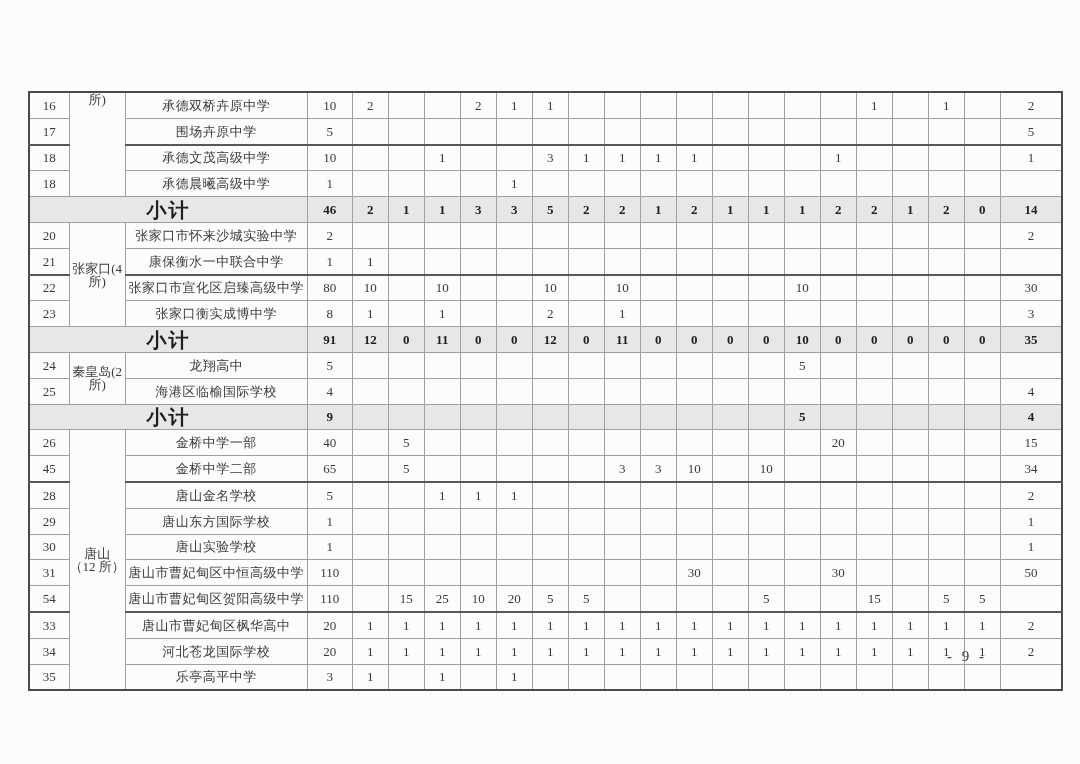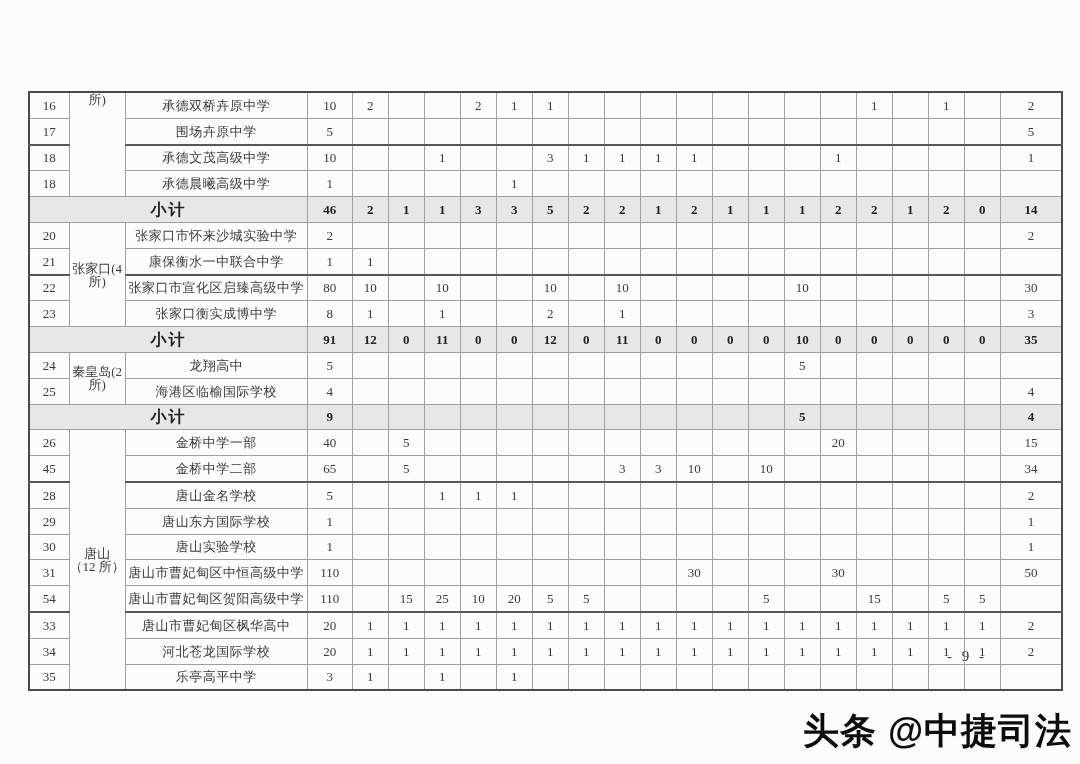--- a/index.html
+++ b/index.html
@@ -52,21 +52,21 @@
   td.dark-right { border-right-color: #5c5c5c; }
   tr.thick-bottom td { border-bottom: 2px solid #585858; }
   tr.subtotal-row td {
     background: #e7e7e7;
     font-weight: bold;
     color: #1f1f1f;
     border-top-color: #6a6a6a;
   }
   tr.subtotal-row td.cell-subtotal-label {
     letter-spacing: 2px;
-    font-size: 16px;
+    font-size: 20px;
   }
   .page-number {
     position: absolute;
     left: 912px;
     top: 648px;
     width: 110px;
     text-align: center;
     font-size: 15px;
     letter-spacing: 3px;
     color: #3c3c3c;
@@ -676,15 +676,14 @@
           <td></td>
           <td class="dark-right"></td>
           <td></td>
           <td class="dark-right"></td>
           <td></td>
         </tr>
       </tbody>
   </table>
 
   <div class="page-number">- 9 -</div>
-  <div class="watermark">头条 @中捷司法</div>
 
 </div>
 
 </body></html>

